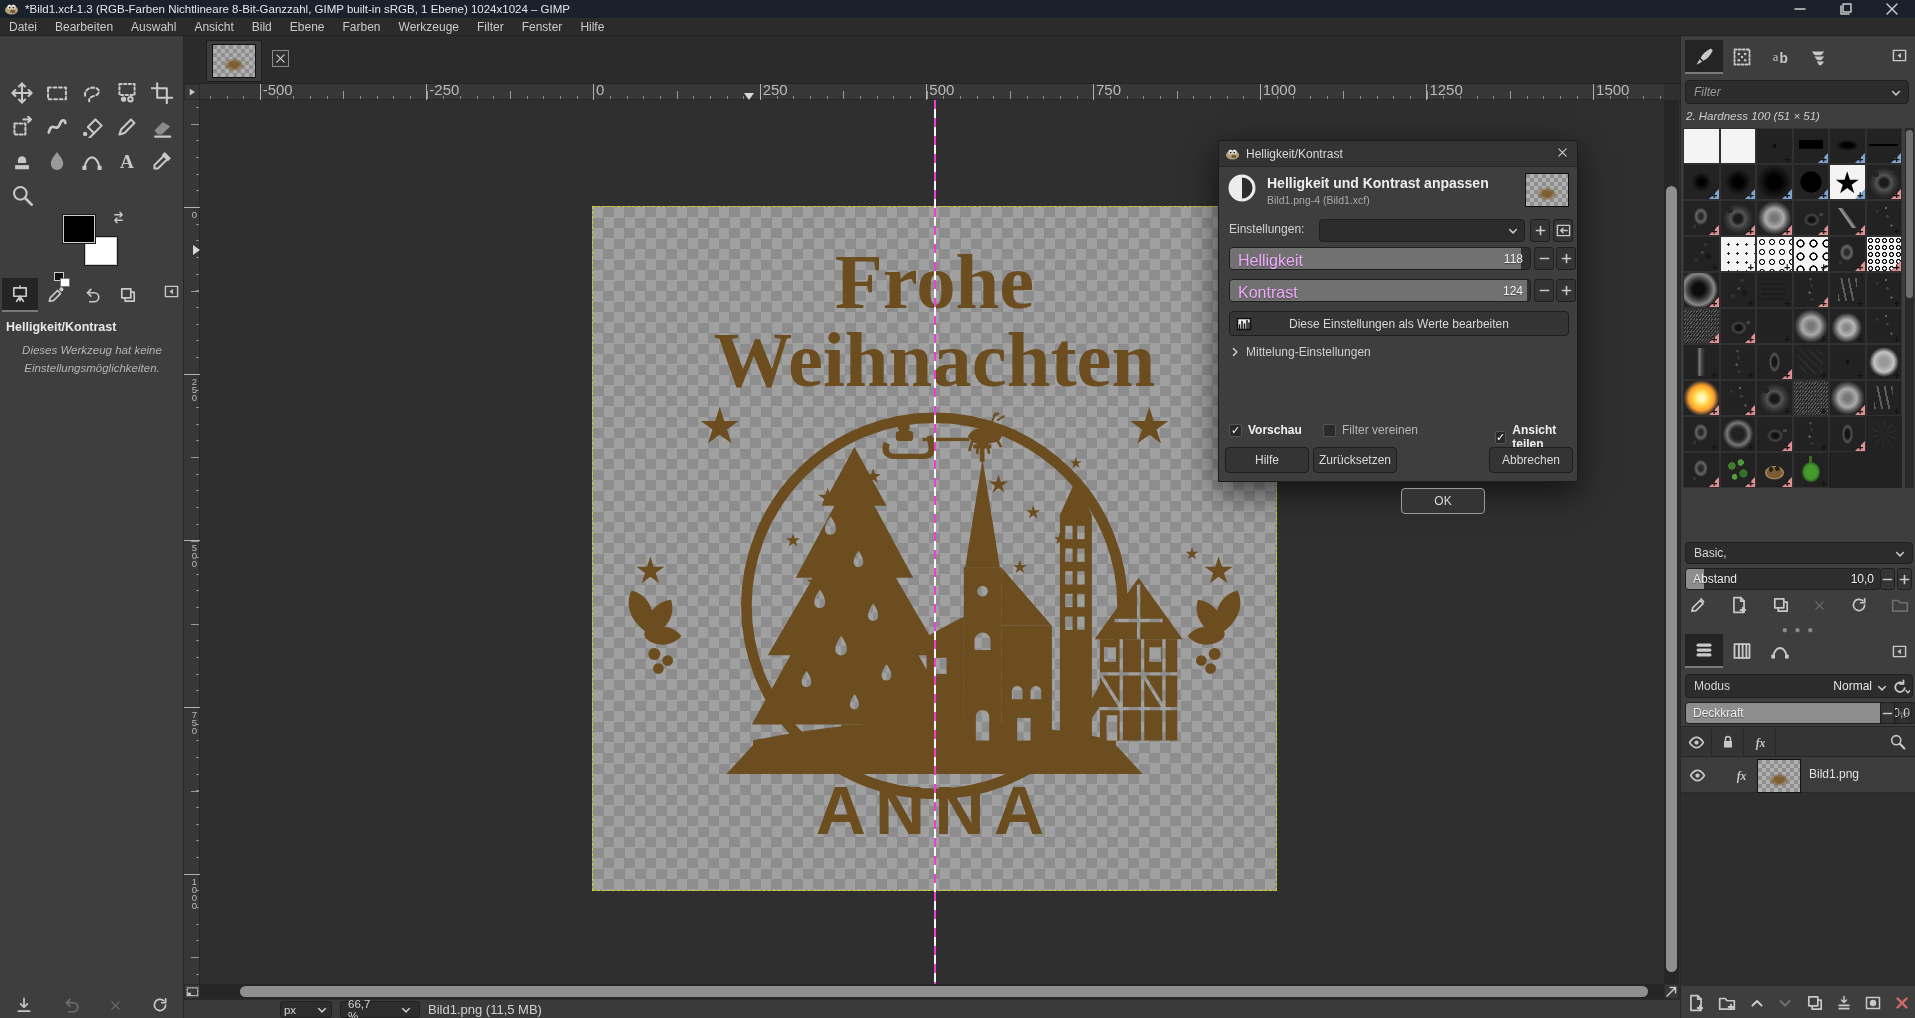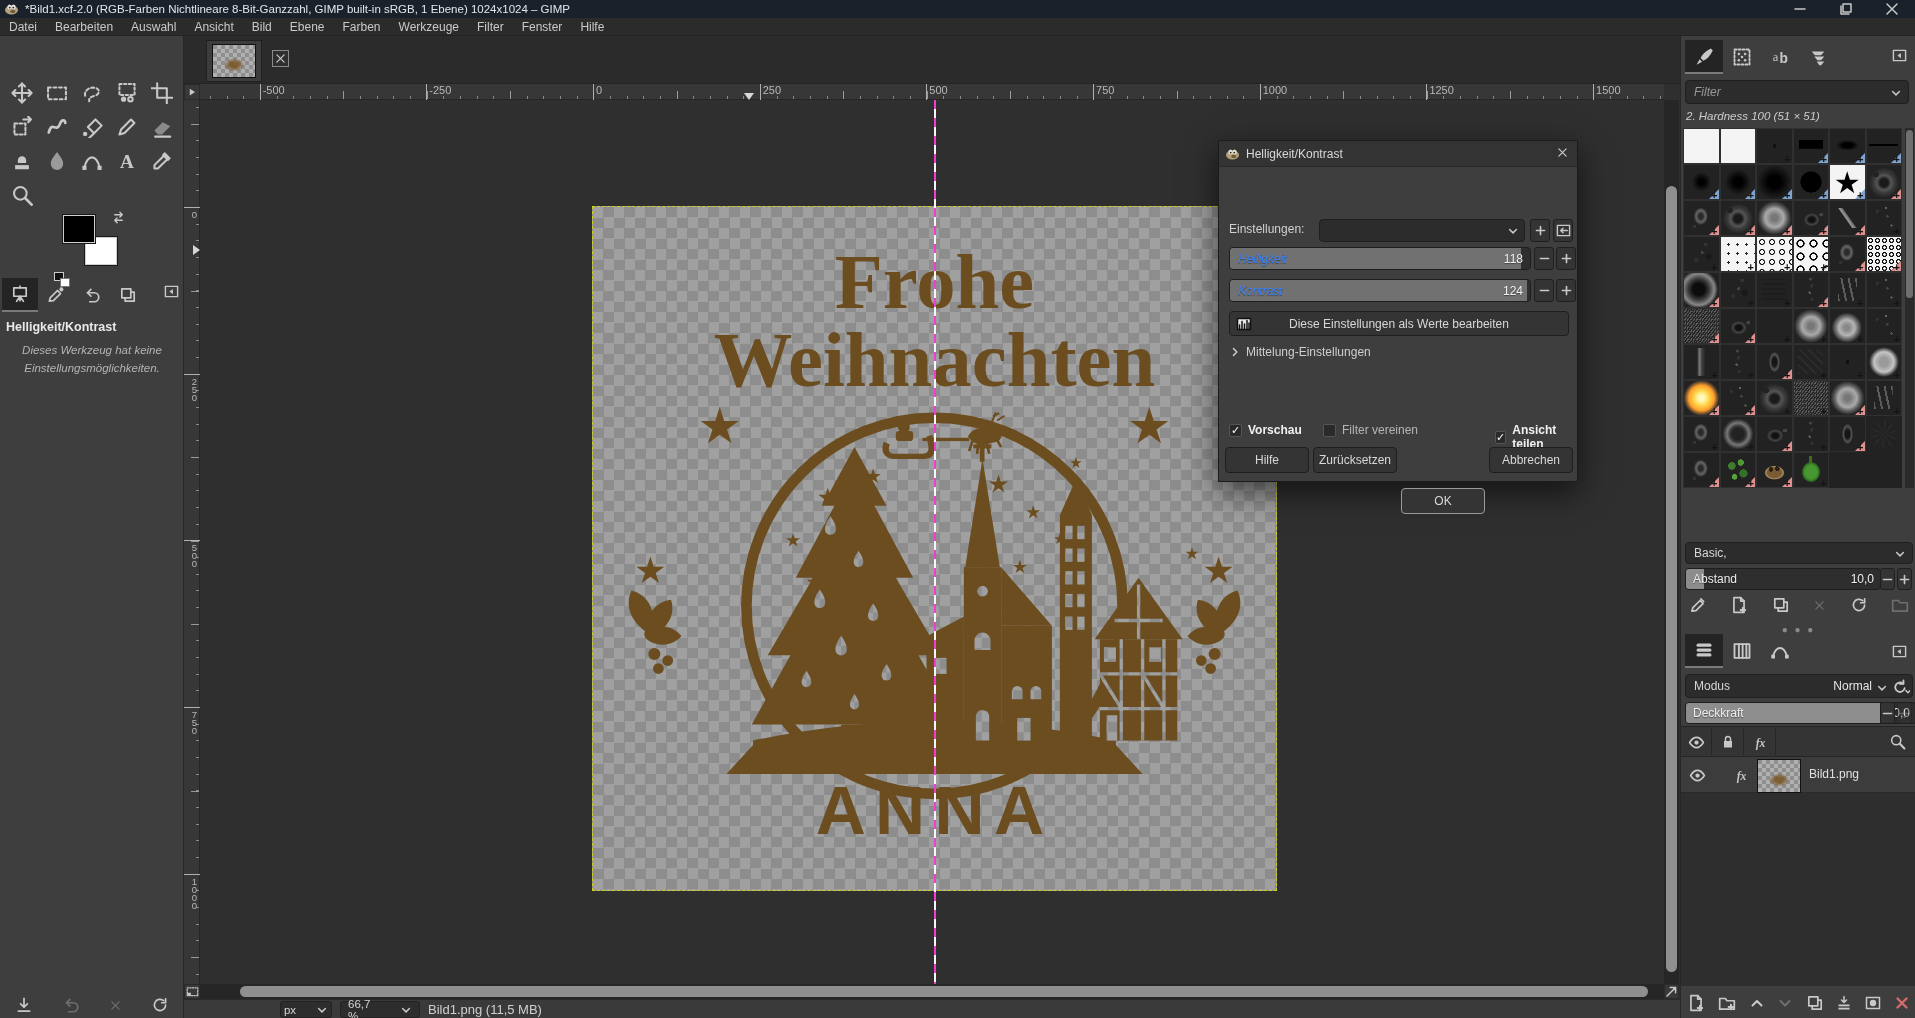--- a/index.html
+++ b/index.html
@@ -63,21 +63,21 @@
   .hruler { position:absolute; left:16px; top:48px; width:1464px; height:16px; background:#373737; border-bottom:1px solid #262626;
       background-image:
         repeating-linear-gradient(to right, #9a9a9a 0 1px, transparent 1px 83.33px),
         repeating-linear-gradient(to right, #8a8a8a 0 1px, transparent 1px 16.667px);
       background-size:100% 9px,100% 4px; background-position:59.7px 7px, 9.7px 12px; background-repeat:no-repeat; }
   .vruler { position:absolute; left:0; top:64px; width:16px; height:884px; background:#373737; border-right:1px solid #262626;
       background-image:
         repeating-linear-gradient(to bottom, #9a9a9a 0 1px, transparent 1px 83.33px),
         repeating-linear-gradient(to bottom, #8a8a8a 0 1px, transparent 1px 16.667px);
       background-size:9px 100%,4px 100%; background-position:7px 23.7px, 12px 6.97px; background-repeat:no-repeat; }
-  .hruler .rlabel { position:absolute; top:0px; font-size:11px; color:#b8b8b8; border-left:1px solid #b0b0b0; padding-left:2px; height:16px; line-height:12px; }
+  .hruler .rlabel { position:absolute; top:0px; font-size:15px; color:#b8b8b8; border-left:1px solid #b0b0b0; padding-left:2px; height:16px; line-height:12px; }
   .vruler .rlabel { position:absolute; left:0px; font-size:9.5px; color:#b8b8b8; border-top:1px solid #b0b0b0; padding-top:1px; width:16px;
                     writing-mode:vertical-rl; text-orientation:upright; letter-spacing:-3px; line-height:11px; }
   .hmarker { position:absolute; left:544px; top:9px; width:0; height:0;
              border-left:5px solid transparent; border-right:5px solid transparent; border-top:7px solid #d8d8d8; }
   .vmarker { position:absolute; top:145px; left:9px; width:0; height:0;
              border-top:5px solid transparent; border-bottom:5px solid transparent; border-left:7px solid #d8d8d8; }
 
   .viewport { position:absolute; left:16px; top:64px; width:1464px; height:884px; background:#2f2f2f; overflow:hidden; }
   .canvas { position:absolute; left:392px; top:106px; width:685px; height:685px; border:1px dashed #cfcf1f;
             background:conic-gradient(#8d8d8d 0 25%, #a0a0a0 0 50%, #8d8d8d 0 75%, #a0a0a0 0) 0 0/21px 21px; }
@@ -110,21 +110,21 @@
   .dlg-header .hsub { position:absolute; left:40px; top:21px; font-size:10.5px; color:#a8a8a8; }
   .dlg-thumb { position:absolute; right:0; top:0; }
   .dlg-row-label { position:absolute; left:10px; top:81px; font-size:12px; color:#d0d0d0; }
   .combo { background:#2c2c2c; border:1px solid #1f1f1f; border-radius:4px; position:absolute; height:23px; }
   .combo .chev { position:absolute; right:5px; top:5px; }
   .sq-btn { position:absolute; width:20px; height:23px; background:#343434; border:1px solid #1f1f1f; border-radius:3px;
             display:flex; align-items:center; justify-content:center; }
   .spinscale { position:absolute; left:10px; width:302px; height:23px; background:#2e2e2e; border:1px solid #1e1e1e;
                border-radius:4px; overflow:hidden; }
   .spinscale .fill { position:absolute; left:0; top:0; bottom:0; background:#717171; }
-  .spinscale .slabel { position:absolute; left:8px; top:4px; color:#3b82f6; font-size:12px; text-shadow:0 1px 1px rgba(0,0,0,.4);font-style:italic; }
+  .spinscale .slabel { position:absolute; left:8px; top:4px; color:#f0abfc; font-size:16px; text-shadow:0 1px 1px rgba(0,0,0,.4); }
   .spinscale .svalue { position:absolute; right:7px; top:4px; color:#f2f2f2; font-size:12px; text-shadow:0 1px 1px rgba(0,0,0,.4); }
   .dlg-btn-wide { position:absolute; left:10px; top:170px; width:340px; height:25px; background:#343434; border:1px solid #1e1e1e;
                   border-radius:4px; color:#d8d8d8; font-size:12px; display:flex; align-items:center; justify-content:center; }
   .dlg-btn-wide .wicon { position:absolute; left:6px; top:4px; }
   .expander { position:absolute; left:10px; top:204px; display:flex; align-items:center; gap:5px; color:#cfcfcf; font-size:12px; }
   .cb-row { position:absolute; left:10px; right:10px; top:282px; height:16px; }
   .cb { position:absolute; display:flex; align-items:center; gap:6px; font-size:12px; color:#b5b5b5; }
   .cb .box { width:13px; height:13px; background:#2a2a2a; border:1px solid #555; border-radius:2px; color:#fff;
              font-size:11px; line-height:11px; text-align:center; font-weight:bold; }
   .cb.checked { color:#f0f0f0; font-weight:bold; }
@@ -243,21 +243,21 @@
     <span class="icon wilber">
         <svg width="15" height="12" viewBox="0 0 15 12">
           <ellipse cx="7.5" cy="7" rx="6.5" ry="4.5" fill="#b4a07a"></ellipse>
           <ellipse cx="5.5" cy="4" rx="2.2" ry="2.6" fill="#e8e4da"></ellipse>
           <ellipse cx="9.5" cy="4" rx="2.2" ry="2.6" fill="#e8e4da"></ellipse>
           <circle cx="5.7" cy="4.6" r="0.9" fill="#222"></circle>
           <circle cx="9.3" cy="4.6" r="0.9" fill="#222"></circle>
           <ellipse cx="8.8" cy="8.4" rx="2.6" ry="1.7" fill="#6f5b39"></ellipse>
         </svg>
       </span>
-    <span>*Bild1.xcf-2.0 (RGB-Farben Nichtlineare 8-Bit-Ganzzahl, GIMP built-in sRGB, 1 Ebene) 1024x1024 – GIMP</span>
+    <span>*Bild1.xcf-1.3 (RGB-Farben Nichtlineare 8-Bit-Ganzzahl, GIMP built-in sRGB, 1 Ebene) 1024x1024 – GIMP</span>
     <div class="win-controls">
       <span class="win-btn">
           <svg width="16" height="16" viewBox="0 0 16 16" fill="none" stroke="#c8c8c8" stroke-width="1.5" stroke-linecap="round" stroke-linejoin="round">
             <path d="M3 8h10"></path>
           </svg>
         </span>
       <span class="win-btn">
           <svg width="16" height="16" viewBox="0 0 16 16" fill="none" stroke="#c8c8c8" stroke-width="1.5" stroke-linecap="round" stroke-linejoin="round">
             <rect x="5" y="3" width="8" height="8"></rect>
             <path d="M3 5v8h8"></path>
@@ -1155,20 +1155,29 @@
             <ellipse cx="8.8" cy="8.4" rx="2.6" ry="1.7" fill="#6f5b39"></ellipse>
           </svg>
         </span>
       <span>Helligkeit/Kontrast</span>
       <span class="dlg-close icon">
           <svg width="13" height="13" viewBox="0 0 16 16" fill="none" stroke="#c8c8c8" stroke-width="1.5" stroke-linecap="round" stroke-linejoin="round">
             <path d="M3.5 3.5l9 9M12.5 3.5l-9 9"></path>
           </svg>
         </span>
     </div>
+    <div class="dlg-header">
+      <svg width="30" height="30" viewBox="0 0 30 30">
+        <circle cx="15" cy="15" r="12" fill="#2c2c2c" stroke="#ececec" stroke-width="3"></circle>
+        <path d="M15 3 A12 12 0 0 0 15 27 Z" fill="#ececec"></path>
+      </svg>
+      <span class="htitle">Helligkeit und Kontrast anpassen</span>
+      <span class="hsub">Bild1.png-4 (Bild1.xcf)</span>
+      <div class="checker-thumb dlg-thumb"></div>
+    </div>
     <span class="dlg-row-label">Einstellungen:</span>
     <div class="combo" style="left:100px; top:78px; width:206px;">
       <span class="chev icon">
           <svg width="12" height="12" viewBox="0 0 16 16" fill="none" stroke="#c8c8c8" stroke-width="1.5" stroke-linecap="round" stroke-linejoin="round">
             <path d="M3.5 6l4.5 4.5L12.5 6" stroke-width="2"></path>
           </svg>
         </span>
     </div>
     <div class="sq-btn" style="left:311px; top:78px;">
         <svg width="13" height="13" viewBox="0 0 16 16" fill="none" stroke="#c8c8c8" stroke-width="1.5" stroke-linecap="round" stroke-linejoin="round">

